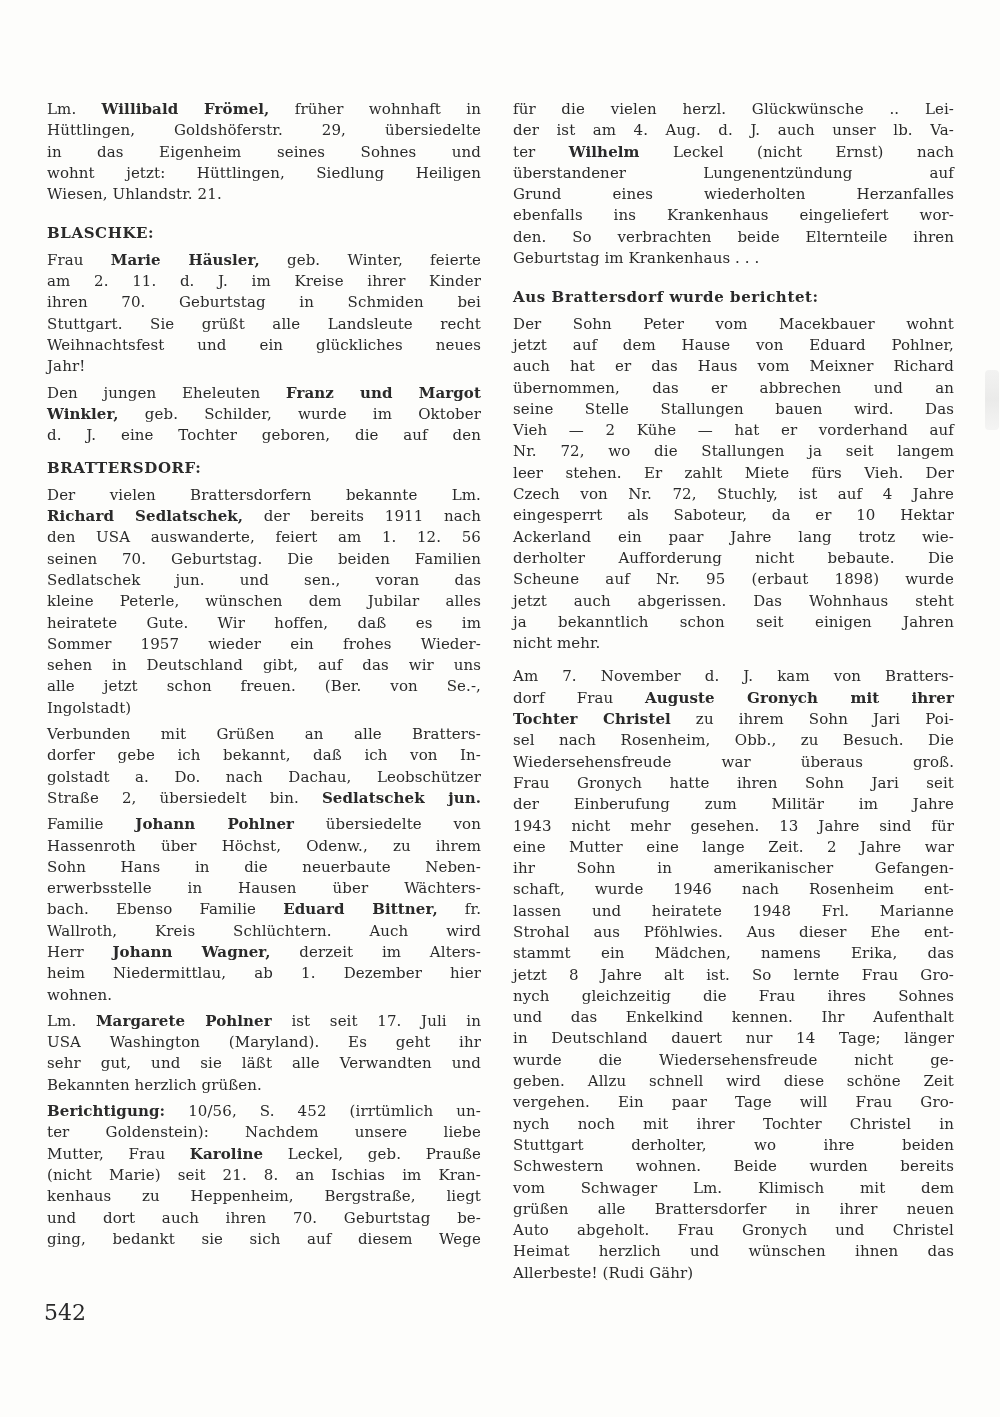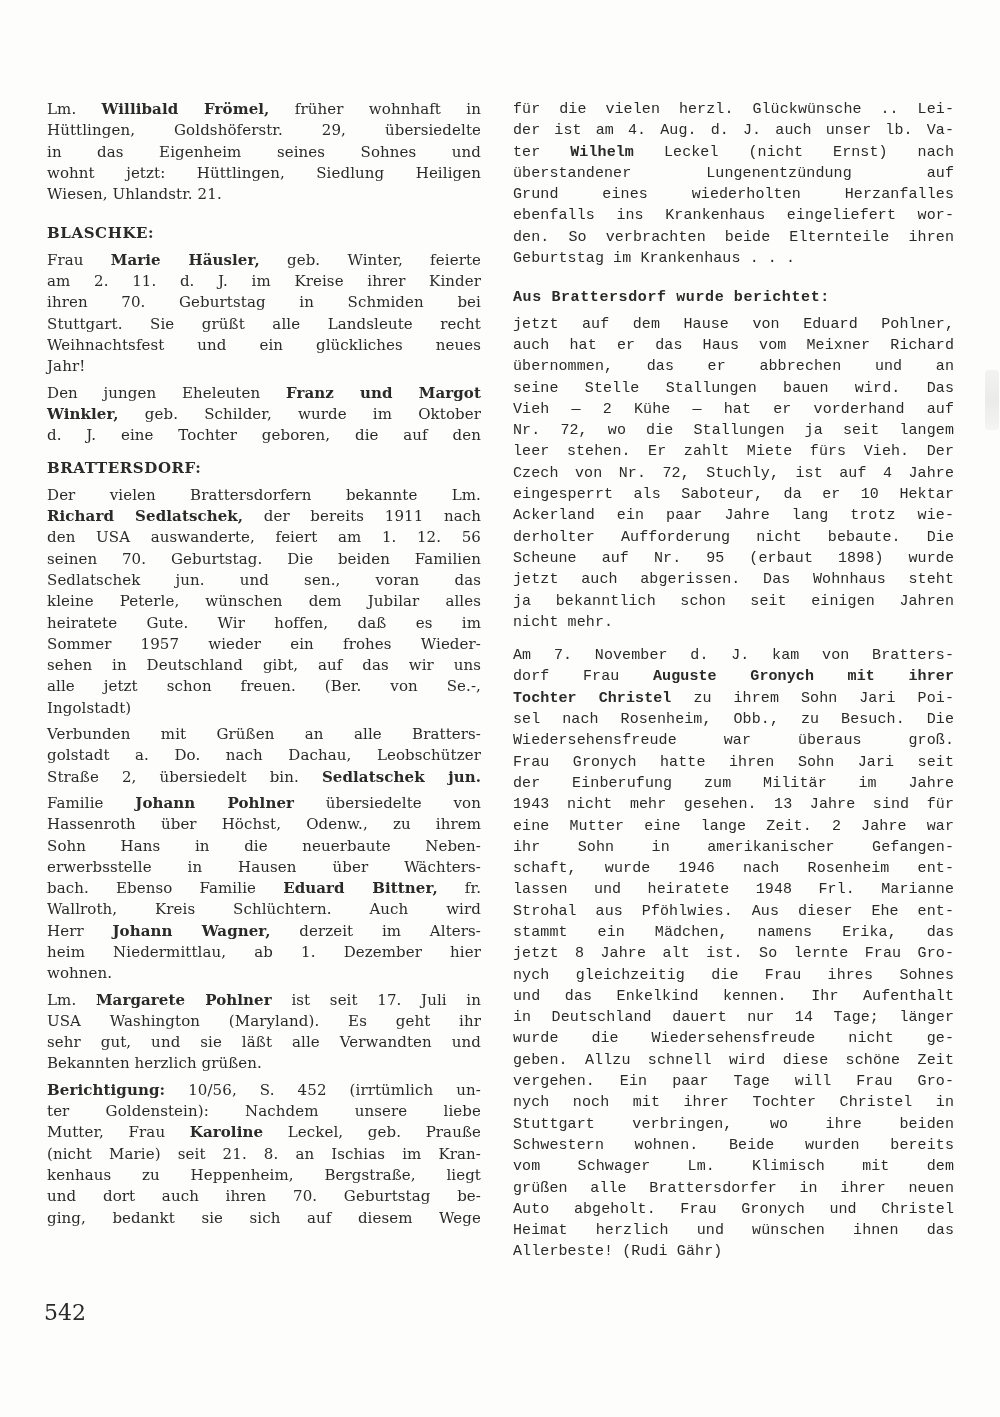--- a/index.html
+++ b/index.html
@@ -2,21 +2,21 @@
 <html><head>
 <meta charset="utf-8">
 <style>
   html, body { margin:0; padding:0; }
   body {
     width:1000px; height:1417px; background:#fdfdfb; position:relative; overflow:hidden;
     font-family:"DejaVu Serif", "Liberation Serif", serif; color:#2a2a2a;
   }
   .col { position:absolute; top:99px; font-size:15px; line-height:21.3px; letter-spacing:0.1px; }
   .col.left { left:47px; width:434px; }
-  .col.right { left:513px; width:441px;font-family:Liberation Mono, monospace; }
+  .col.right { left:513px; width:441px; }
   .para { margin:0; text-align:justify; text-align-last:left; }
   .line { display:block; text-align:justify; text-align-last:justify; white-space:nowrap; }
   .line.last { text-align-last:left; }
   .gap-s { height:5px; }
   .gap-m { height:12px; }
   .gap-l { height:18px; }
   .heading { font-weight:bold; letter-spacing:0.6px; display:block; }
   b { font-weight:bold; }
   .page-number { position:absolute; left:44px; top:1300px; font-size:22px; }
   .smudge { position:absolute; left:985px; top:370px; width:14px; height:60px; background:linear-gradient(#e8e8e8,#d8d8d8,#ececec); opacity:0.5; border-radius:4px; }
@@ -61,20 +61,21 @@
       <span class="line">kleine Peterle, wünschen dem Jubilar alles</span>
       <span class="line">heiratete Gute. Wir hoffen, daß es im</span>
       <span class="line">Sommer 1957 wieder ein frohes Wieder-</span>
       <span class="line">sehen in Deutschland gibt, auf das wir uns</span>
       <span class="line">alle jetzt schon freuen. (Ber. von Se.-,</span>
       <span class="line last">Ingolstadt)</span>
     </div>
   <div class="gap-s"></div>
   <div class="para">
       <span class="line">Verbunden mit Grüßen an alle Bratters-</span>
+      <span class="line">dorfer gebe ich bekannt, daß ich von In-</span>
       <span class="line">golstadt a. Do. nach Dachau, Leobschützer</span>
       <span class="line">Straße 2, übersiedelt bin. <b>Sedlatschek jun.</b></span>
     </div>
   <div class="gap-s"></div>
   <div class="para">
       <span class="line">Familie <b>Johann Pohlner</b> übersiedelte von</span>
       <span class="line">Hassenroth über Höchst, Odenw., zu ihrem</span>
       <span class="line">Sohn Hans in die neuerbaute Neben-</span>
       <span class="line">erwerbsstelle in Hausen über Wächters-</span>
       <span class="line">bach. Ebenso Familie <b>Eduard Bittner,</b> fr.</span>
@@ -110,20 +111,21 @@
       <span class="line">überstandener Lungenentzündung auf</span>
       <span class="line">Grund eines wiederholten Herzanfalles</span>
       <span class="line">ebenfalls ins Krankenhaus eingeliefert wor-</span>
       <span class="line">den. So verbrachten beide Elternteile ihren</span>
       <span class="line last">Geburtstag im Krankenhaus . . .</span>
     </div>
   <div class="gap-l"></div>
   <span class="heading">Aus Brattersdorf wurde berichtet:</span>
   <div class="gap-s"></div>
   <div class="para">
+      <span class="line">Der Sohn Peter vom Macekbauer wohnt</span>
       <span class="line">jetzt auf dem Hause von Eduard Pohlner,</span>
       <span class="line">auch hat er das Haus vom Meixner Richard</span>
       <span class="line">übernommen, das er abbrechen und an</span>
       <span class="line">seine Stelle Stallungen bauen wird. Das</span>
       <span class="line">Vieh — 2 Kühe — hat er vorderhand auf</span>
       <span class="line">Nr. 72, wo die Stallungen ja seit langem</span>
       <span class="line">leer stehen. Er zahlt Miete fürs Vieh. Der</span>
       <span class="line">Czech von Nr. 72, Stuchly, ist auf 4 Jahre</span>
       <span class="line">eingesperrt als Saboteur, da er 10 Hektar</span>
       <span class="line">Ackerland ein paar Jahre lang trotz wie-</span>
@@ -150,21 +152,21 @@
       <span class="line">Strohal aus Pföhlwies. Aus dieser Ehe ent-</span>
       <span class="line">stammt ein Mädchen, namens Erika, das</span>
       <span class="line">jetzt 8 Jahre alt ist. So lernte Frau Gro-</span>
       <span class="line">nych gleichzeitig die Frau ihres Sohnes</span>
       <span class="line">und das Enkelkind kennen. Ihr Aufenthalt</span>
       <span class="line">in Deutschland dauert nur 14 Tage; länger</span>
       <span class="line">wurde die Wiedersehensfreude nicht ge-</span>
       <span class="line">geben. Allzu schnell wird diese schöne Zeit</span>
       <span class="line">vergehen. Ein paar Tage will Frau Gro-</span>
       <span class="line">nych noch mit ihrer Tochter Christel in</span>
-      <span class="line">Stuttgart verbringen, wo ihre beiden</span>
+      <span class="line">Stuttgart derholter, wo ihre beiden</span>
       <span class="line">Schwestern wohnen. Beide wurden bereits</span>
       <span class="line">vom Schwager Lm. Klimisch mit dem</span>
       <span class="line">grüßen alle Brattersdorfer in ihrer neuen</span>
       <span class="line">Auto abgeholt. Frau Gronych und Christel</span>
       <span class="line">Heimat herzlich und wünschen ihnen das</span>
       <span class="line last">Allerbeste! (Rudi Gähr)</span>
     </div>
 </div>
 
 <div class="page-number">542</div>

